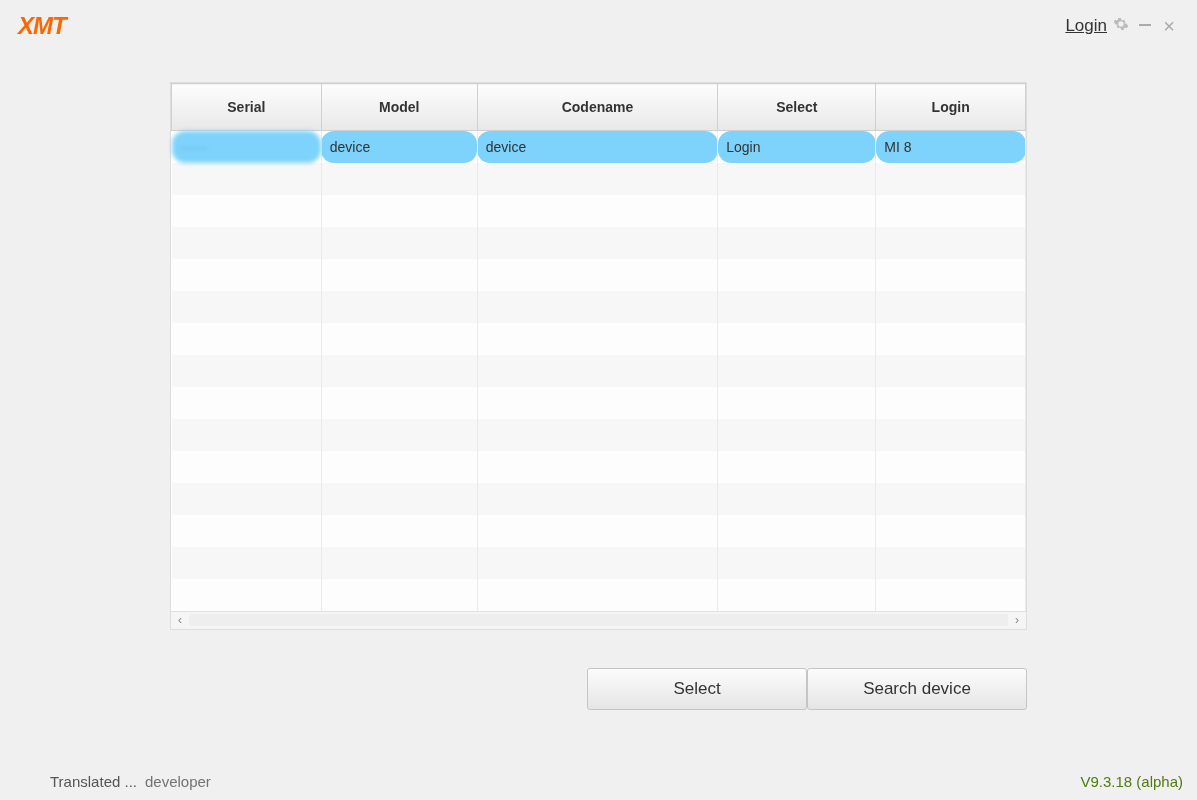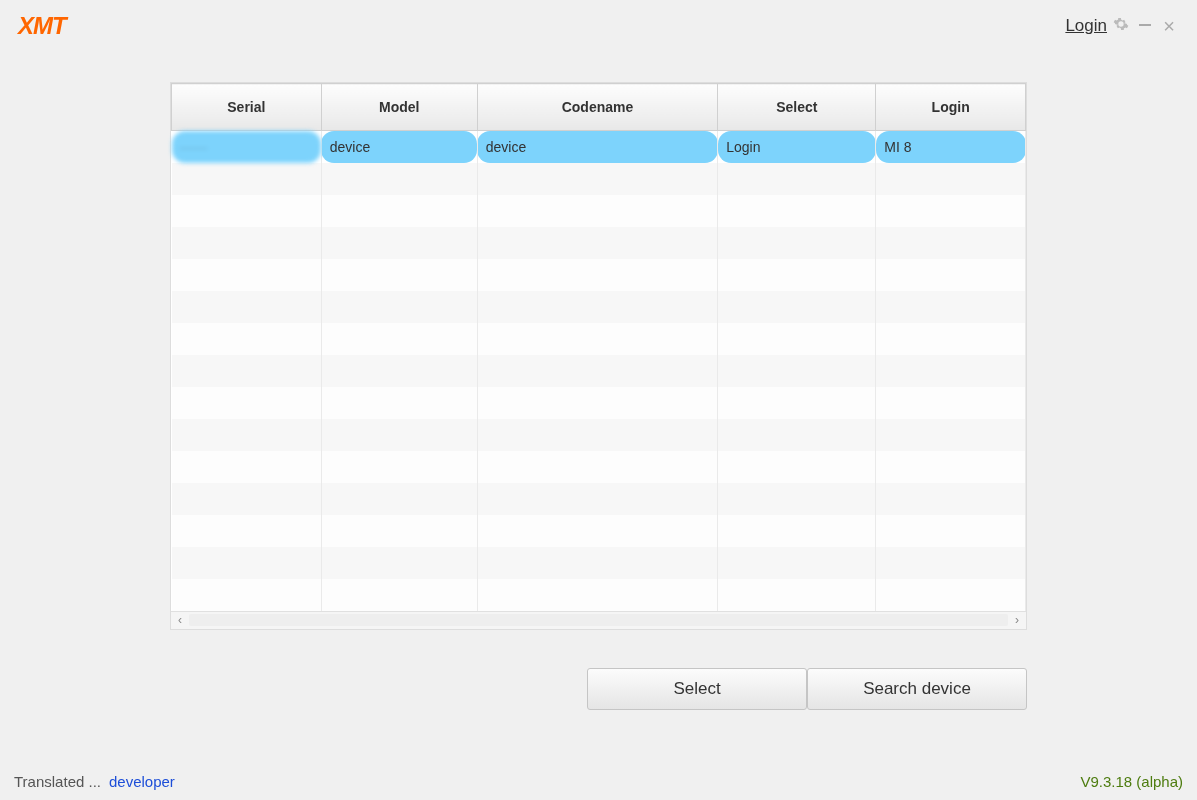--- a/index.html
+++ b/index.html
@@ -160,23 +160,24 @@
       align-items: center;
       font-size: 15px;
     }
     .footer-left {
       display: flex;
       gap: 8px;
       align-items: center;
     }
     .footer-translated {
       color: #555;
+      margin-left: 36px;
     }
     .footer-dev {
-      color: #1d4ed8;
+      color: #737373;
       text-align: center;
     }
     .footer-version {
       margin-left: auto;
       color: #4d7c0f;
     }
   </style>
 </head>
 <body>
 

